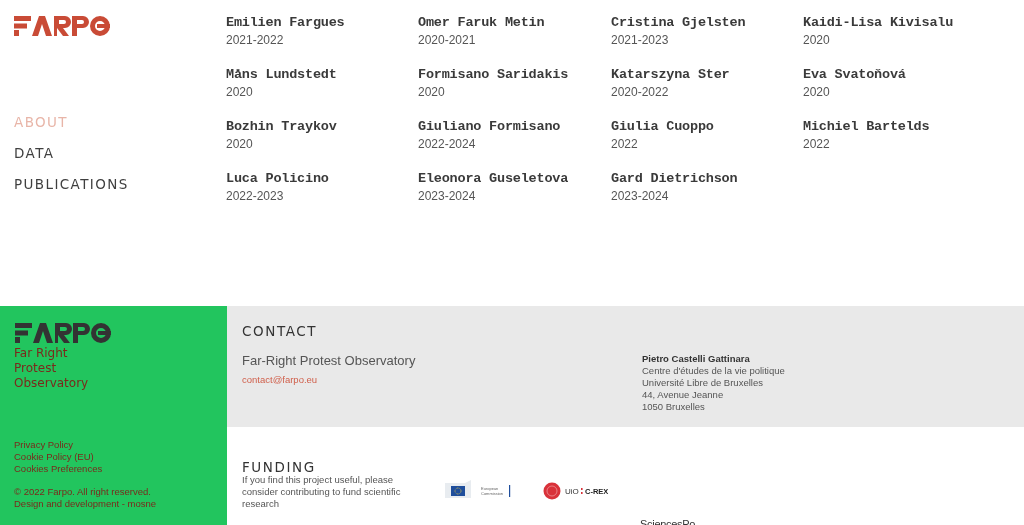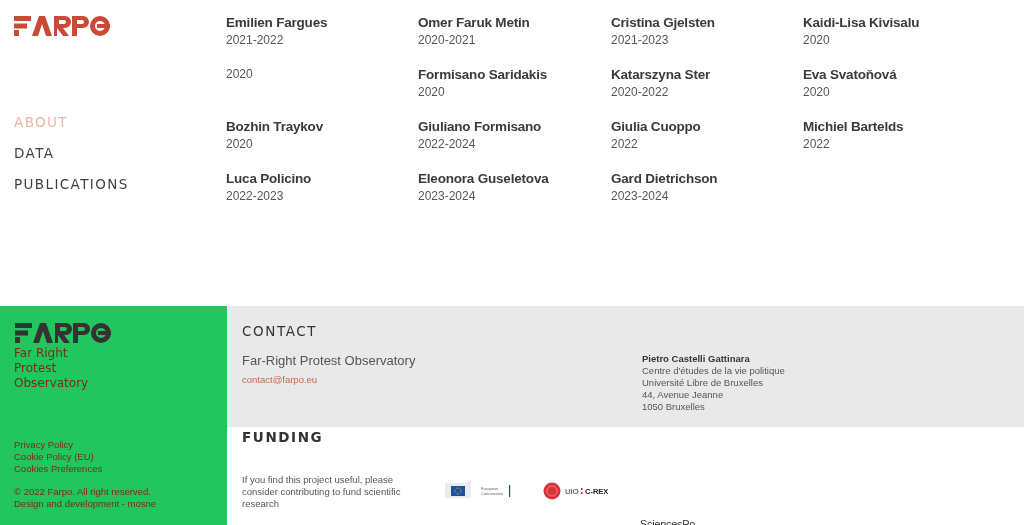--- a/index.html
+++ b/index.html
@@ -16,21 +16,21 @@
     .nav-item {
       display: block; font-family: "DejaVu Sans", sans-serif; font-size: 13.5px;
       letter-spacing: 1.4px; color: #3f3f3f; height: 31px; line-height: 16px;
       text-decoration: none; cursor: pointer;
     }
     .nav-item.active { color: #e8b5a8; }
 
     .people { position: absolute; left: 226px; top: 14px; width: 790px; }
     .person { position: absolute; width: 185px; }
     .person-name {
-      font-family: Liberation Sans, sans-serif; font-weight: bold; font-size: 13.5px;
+      font-family: Liberation Mono, monospace; font-weight: bold; font-size: 13.5px;
       color: #3a3a3a; line-height: 18px; white-space: nowrap; letter-spacing: -0.2px;
     }
     .person-years {
       font-family: "Liberation Sans", sans-serif; font-size: 12px; color: #555;
       line-height: 16px; margin-top: 0px;
     }
 
     
     .footer-left {
       position: absolute; left: 0; top: 306px; width: 227px; height: 219px;
@@ -59,21 +59,21 @@
     }
     .contact .section-title { top: 17px; }
     .contact-org { position: absolute; left: 15px; top: 47px; font-size: 13px; color: #555; }
     .contact-email { position: absolute; left: 15px; top: 68px; font-size: 9.5px; color: #d0604c; text-decoration: none; cursor: pointer; }
     .contact-address { position: absolute; left: 415px; top: 47px; font-size: 9.5px; line-height: 12px; color: #555; }
     .contact-address .addr-name { font-weight: bold; color: #333; }
 
     .funding {
       position: absolute; left: 227px; top: 427px; width: 797px; height: 98px; background: #fff;
     }
-    .funding .section-title { top: 2px; font-weight: bold; }
+    .funding .section-title { top: 32px; }
     .funding-text {
       position: absolute; left: 15px; top: 47px; width: 175px; font-size: 9.5px;
       line-height: 12px; color: #555;
     }
     .sponsor { position: absolute; cursor: pointer; }
     .sponsor-ec { left: 218px; top: 53px; width: 68px; height: 20px; }
     .sponsor-uio { left: 316px; top: 55px; width: 70px; height: 18px; }
     .sponsor-sp { left: 413px; top: 55px; font-family: "Liberation Sans", sans-serif; font-size: 11px; color: #333; letter-spacing: -0.3px; margin-top: 36px; }
   </style>
 </head>
@@ -118,20 +118,21 @@
     <div class="person" style="left:385px;top:0">
         <div class="person-name">Cristina Gjelsten</div>
         <div class="person-years">2021-2023</div>
       </div>
     <div class="person" style="left:577px;top:0">
         <div class="person-name">Kaidi-Lisa Kivisalu</div>
         <div class="person-years">2020</div>
       </div>
 
     <div class="person" style="left:0;top:52px">
+        <div class="person-name">Måns Lundstedt</div>
         <div class="person-years">2020</div>
       </div>
     <div class="person" style="left:192px;top:52px">
         <div class="person-name">Formisano Saridakis</div>
         <div class="person-years">2020</div>
       </div>
     <div class="person" style="left:385px;top:52px">
         <div class="person-name">Katarszyna Ster</div>
         <div class="person-years">2020-2022</div>
       </div>

